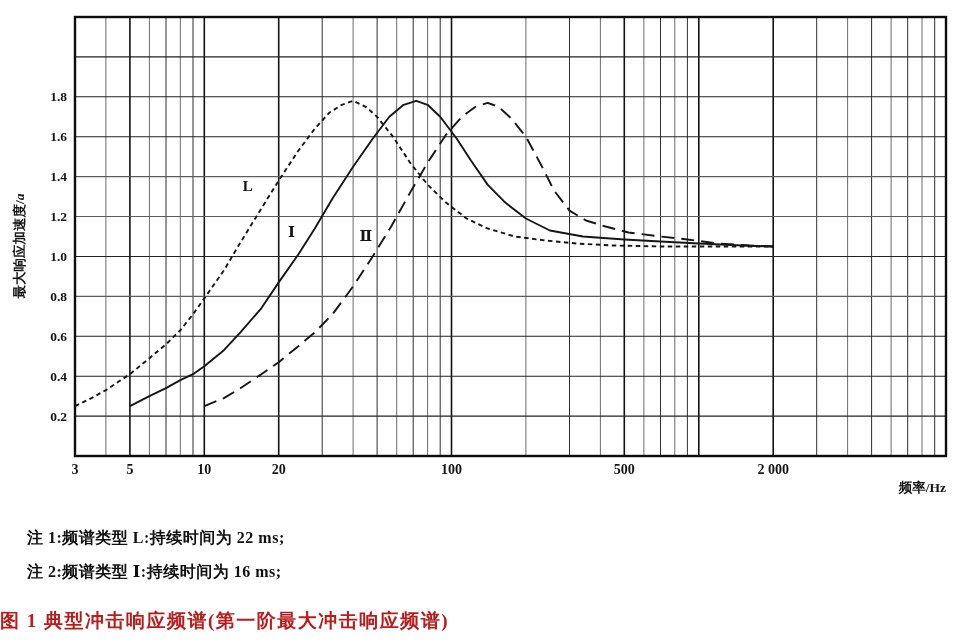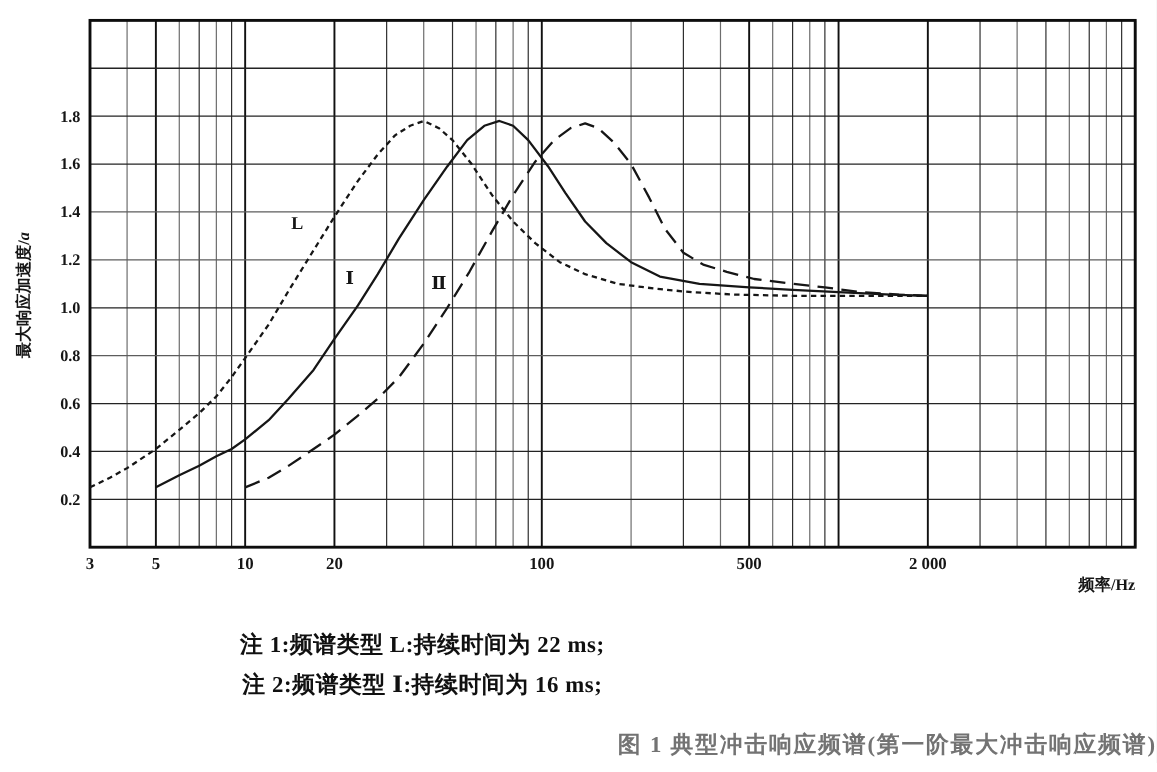--- a/index.html
+++ b/index.html
@@ -4,26 +4,26 @@
 <style>
   html,body{margin:0;padding:0;background:#e8e8e8;}
   .page{
     position:relative;width:964px;height:643px;background:#ffffff;
     font-family:"Liberation Serif","DejaVu Serif",serif;color:#111;
     overflow:hidden;margin:0 auto;
   }
   .chart-svg{position:absolute;left:0;top:0;}
   .notes{position:absolute;left:27px;top:521px;width:650px;}
   .note{
-    font-size:19px;font-weight:700;letter-spacing:0.5px;
-    height:34px;line-height:34px;white-space:nowrap;color:#101010;text-align:center;
+    font-size:16px;font-weight:700;letter-spacing:0.5px;
+    height:34px;line-height:34px;white-space:nowrap;color:#101010;
   }
   .caption{
-    position:absolute;left:0;top:608px;width:964px;text-align:right;
-    font-size:19px;font-weight:800;letter-spacing:1.5px;color:#737373;
+    position:absolute;left:0;top:608px;width:964px;text-align:left;
+    font-size:19px;font-weight:800;letter-spacing:1.5px;color:#b91c1c;
     white-space:nowrap;
   }
 </style>
 </head>
 <body>
 
 <div class="page">
   <svg class="chart-svg" id="chart" width="964" height="510" viewBox="0 0 964 510">
       <line x1="75.0" y1="17" x2="75.0" y2="456" stroke="#111111" stroke-width="1.6"></line>
       <line x1="105.9" y1="17" x2="105.9" y2="456" stroke="#6d6d6d" stroke-width="1"></line>

